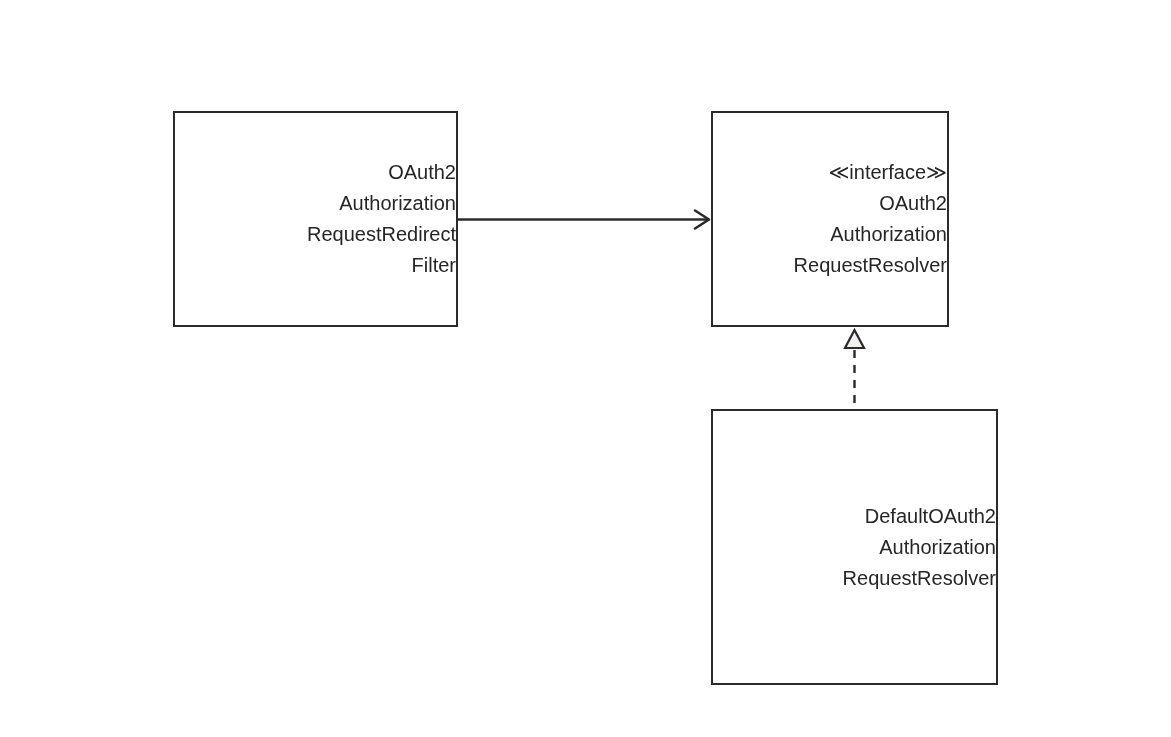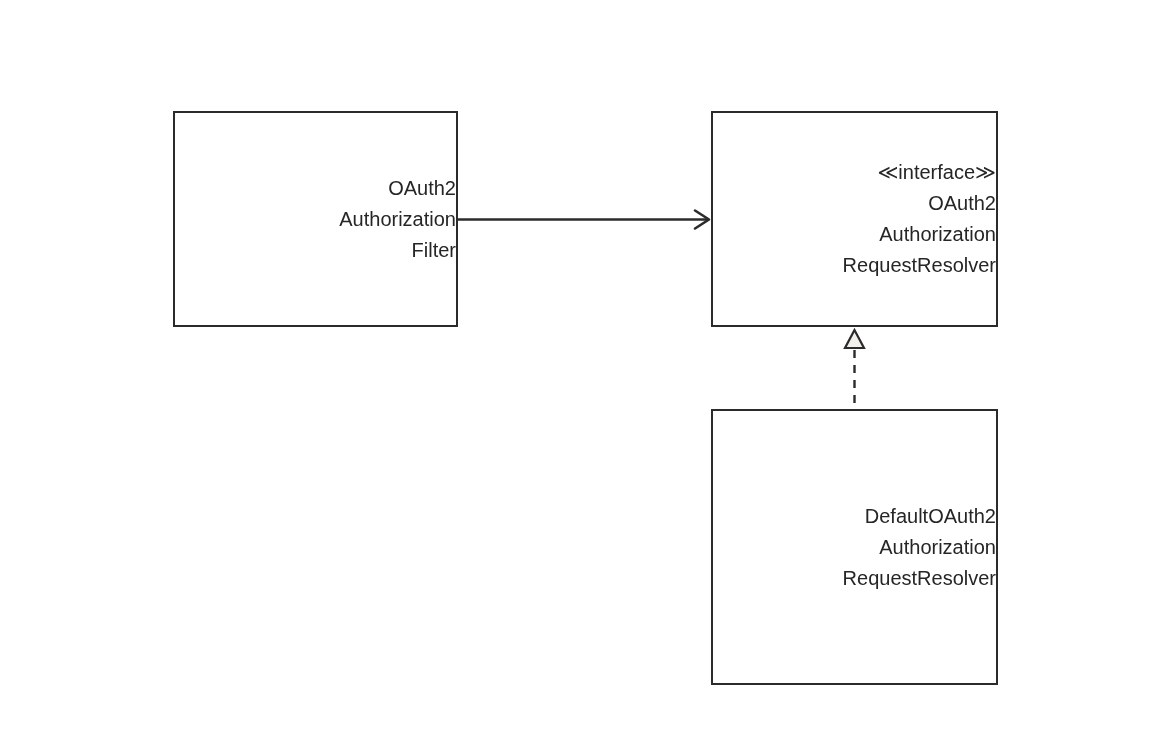--- a/index.html
+++ b/index.html
@@ -35,21 +35,21 @@
     flex-direction: column;
     justify-content: center;
     align-items: flex-end;
     text-align: center;
     font-size: 20px;
     line-height: 31px;
     color: var(--text);
   }
   .uml-node span { display: block; }
   #node-filter   { left: 173px; top: 111px; width: 285px; height: 216px; }
-  #node-iface    { left: 711px; top: 111px; width: 287px; height: 216px; }
+  #node-iface    { left: 711px; top: 111px; width: 238px; height: 216px; }
   #node-default  { left: 711px; top: 409px; width: 287px; height: 276px; }
   .connectors {
     position: absolute;
     left: 0; top: 0;
     width: 1171px; height: 737px;
     pointer-events: none;
   }
   .edge-line {
     stroke: var(--stroke);
     stroke-width: 2.4;
@@ -85,20 +85,21 @@
     <path class="edge-line" d="M458,219.5 L707,219.5"></path>
     <path class="arrowhead-open" d="M695,210.5 L709,219.5 L695,228.5"></path>
 
     <path class="edge-dashed" d="M854.5,350 L854.5,408"></path>
     <path class="arrowhead-triangle" d="M854.5,330 L845,348 L864,348 Z"></path>
   </svg>
 
   <div class="uml-node" id="node-filter">
     <span>OAuth2</span>
     <span>Authorization</span>
+    <span>RequestRedirect</span>
     <span>Filter</span>
   </div>
 
   <div class="uml-node" id="node-iface">
     <span>≪interface≫</span>
     <span>OAuth2</span>
     <span>Authorization</span>
     <span>RequestResolver</span>
   </div>
 

